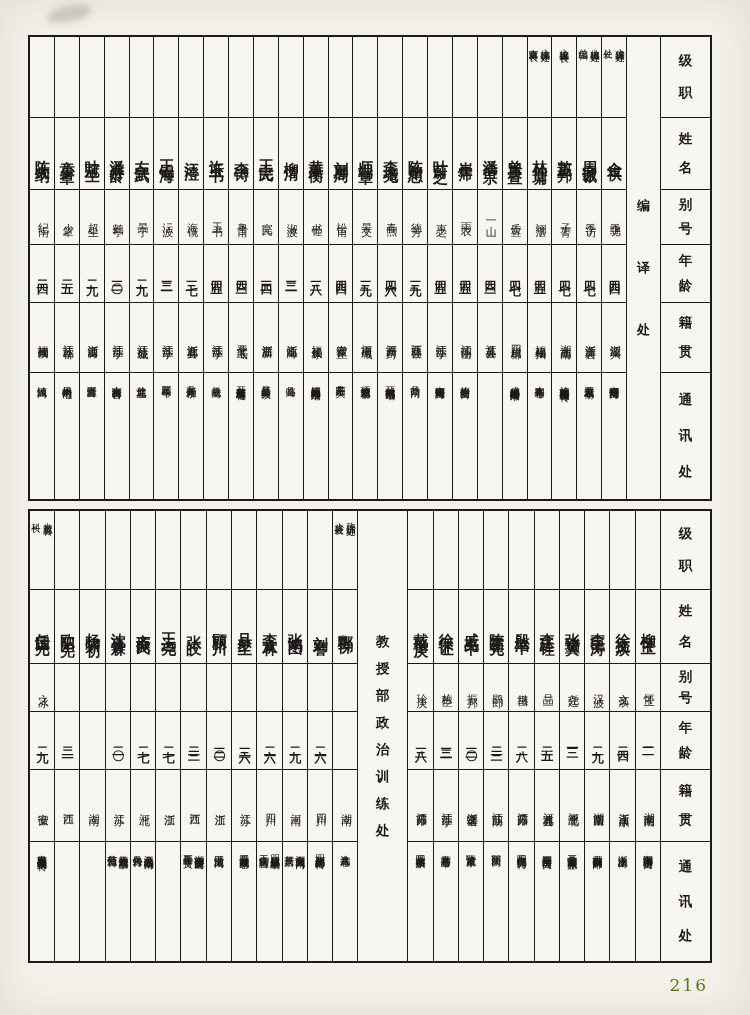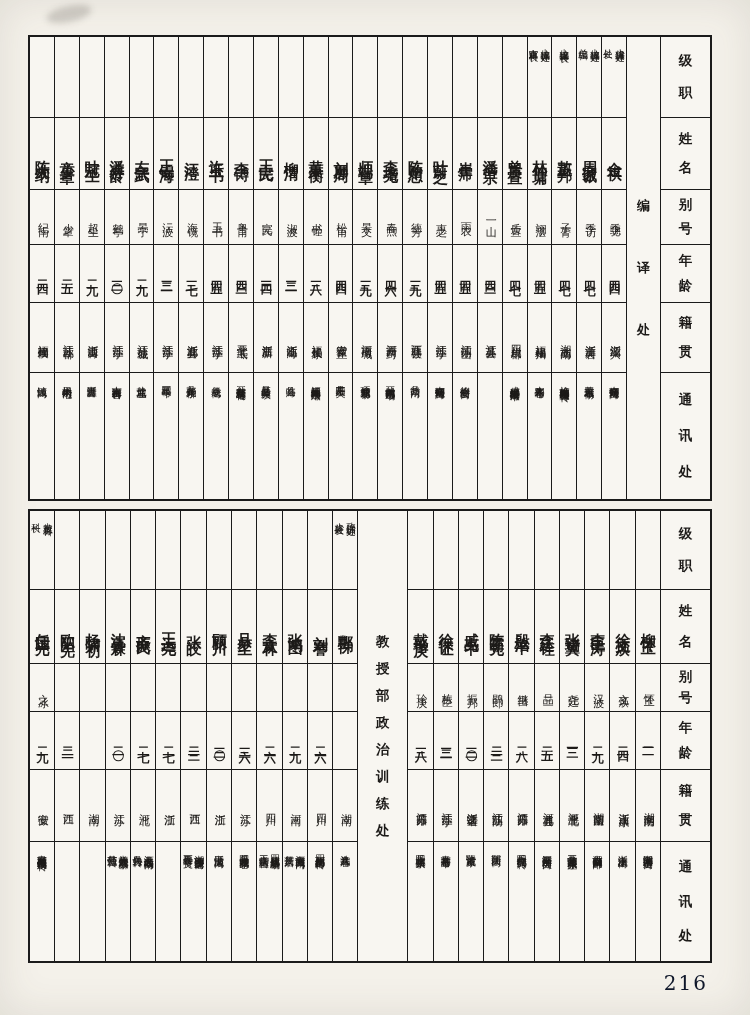--- a/index.html
+++ b/index.html
@@ -57,21 +57,21 @@
             align-items:center; height:100%; width:100%;
             font-size:13.5px; font-weight:700; color:#1c1a18; }
   .seclabel { display:flex; flex-direction:column; justify-content:center;
               align-items:center; height:100%; width:100%;
               font-weight:700; color:#1c1a18; }
   .t0 .seclabel { font-size:13px; gap:44px; }
   .t1 .seclabel { font-size:13.5px; gap:9px; }
 
   .page-number { position:absolute; right:42px; bottom:20px;
     font-family:"DejaVu Serif","Liberation Serif",serif;
-    font-size:20px; letter-spacing:2px; color:#0f172a; }
+    font-size:17px; letter-spacing:2px; color:#4d7c0f; }
 </style>
 </head>
 <body>
 
 <div class="page">
   <div class="smudge"></div>
   <div class="table t0" id="table-0">
       <div class="col header-col">
         <div class="cell r0 hcell">
           <div class="hlabel">

